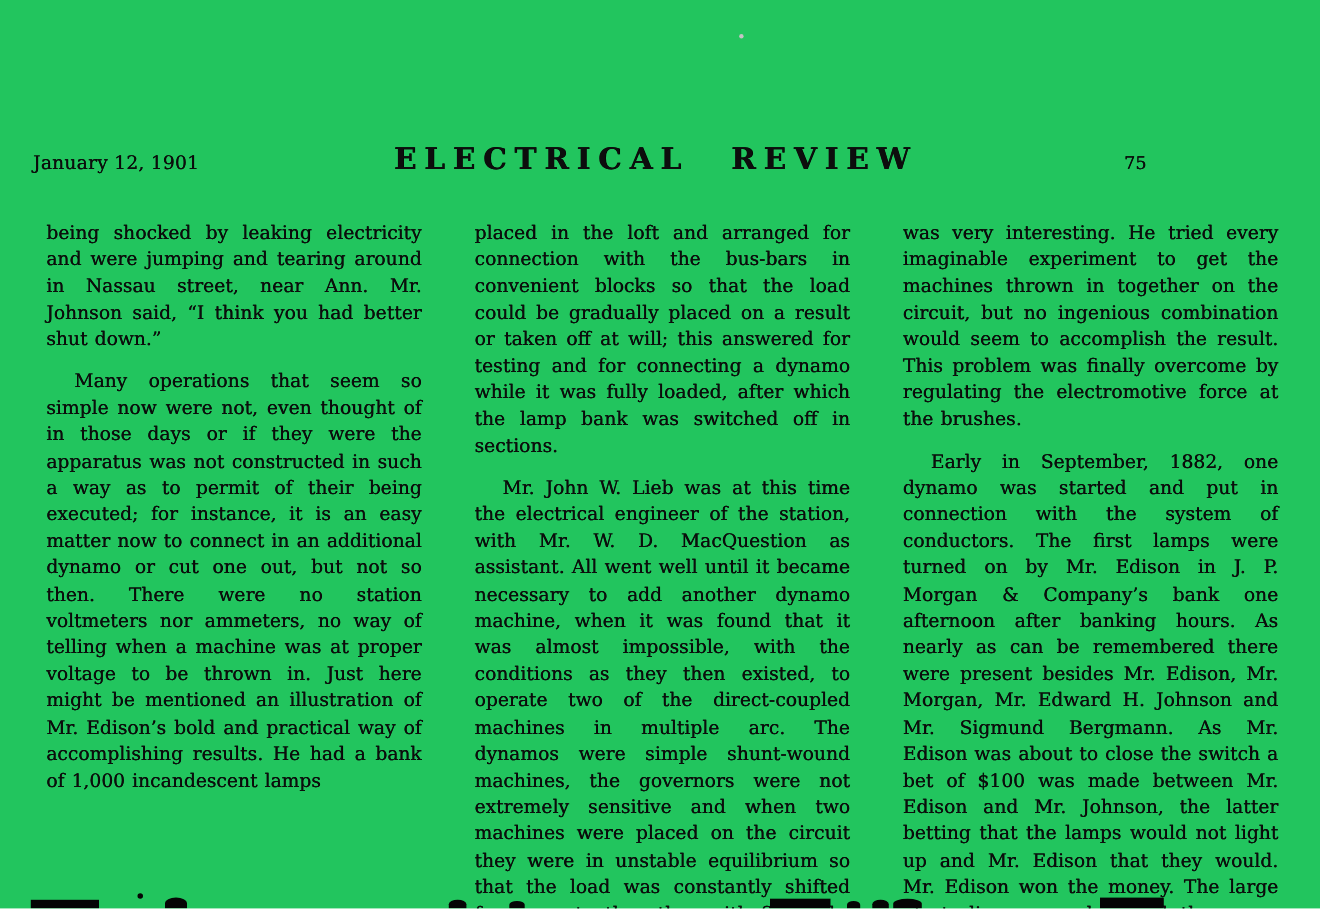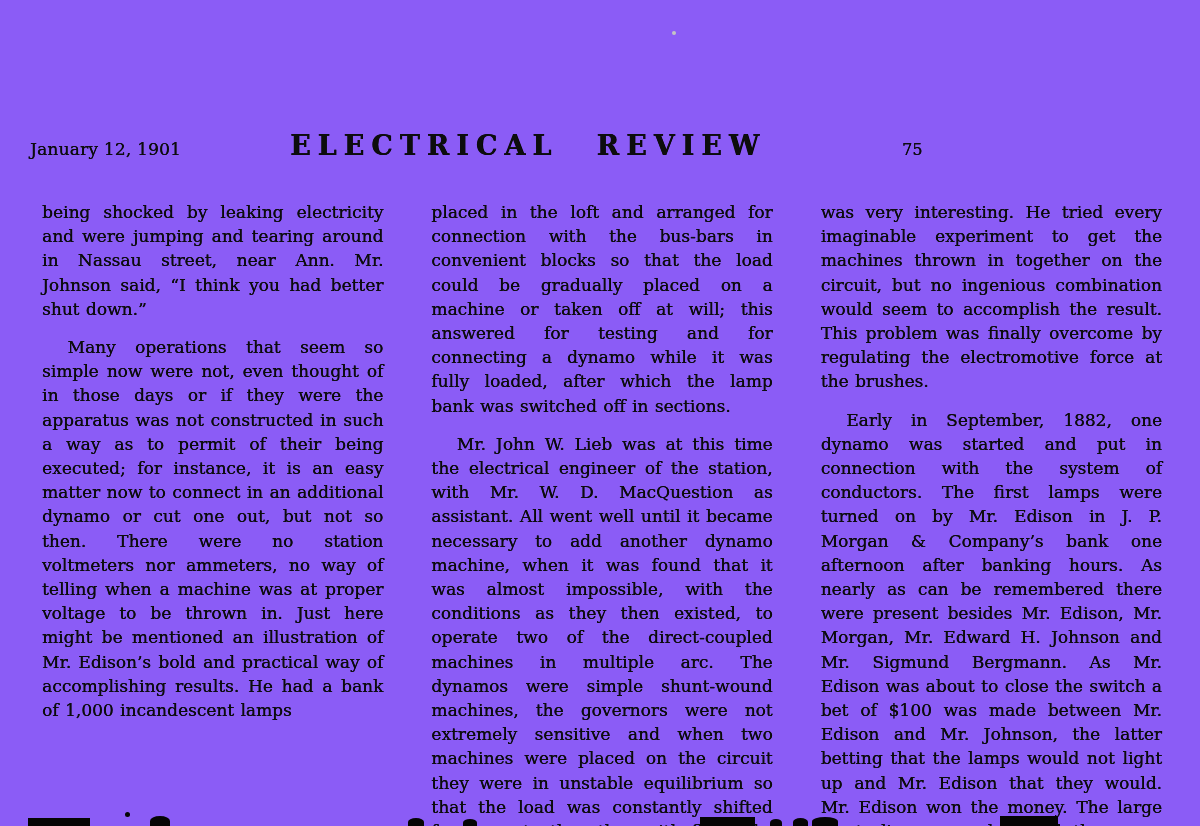--- a/index.html
+++ b/index.html
@@ -1,20 +1,20 @@
 <!DOCTYPE html>
 <html><head>
 <meta charset="utf-8">
 <style>
   html, body { margin: 0; padding: 0; background: #ffffff; }
   .page {
     position: relative;
     width: 1200px;
     height: 826px;
-    background: #8b5cf6;
+    background: #22c55e;
     overflow: hidden;
     font-family: "DejaVu Serif", "Liberation Serif", serif;
     color: #0d0d0d;
   }
   
   .header {
     position: absolute;
     top: 130px;
     left: 30px;
     right: 24px;
@@ -23,30 +23,31 @@
   }
   .date {
     width: 260px;
     font-size: 17px;
     letter-spacing: 0.2px;
     white-space: nowrap;
     text-shadow: 0.2px 0 0 #000;
   }
   .masthead {
     flex: 1;
+    text-align: center;
     font-size: 27px;
     font-weight: bold;
     letter-spacing: 7px;
     word-spacing: 22px;
     white-space: nowrap;
     text-shadow: 0.4px 0 0 #000;
   }
   .pageno {
     width: 260px;
-    text-align: left;
+    text-align: center;
     font-size: 16px;
     padding-right: 14px;
     text-shadow: 0.2px 0 0 #000;
   }
   
   .columns {
     position: absolute;
     top: 186px;
     left: 28px;
     right: 24px;
@@ -90,21 +91,21 @@
     <div class="masthead">ELECTRICAL REVIEW</div>
     <div class="pageno">75</div>
   </div>
 
   <div class="columns">
     <div class="col">
       <p>being shocked by leaking electricity and were jumping and tearing around in Nassau street, near Ann.  Mr. Johnson said, “I think you had better shut down.”</p>
       <p class="indent">Many operations that seem so simple now were not, even thought of in those days or if they were the apparatus was not constructed in such a way as to permit of their being executed; for instance, it is an easy matter now to connect in an additional dynamo or cut one out, but not so then.  There were no station voltmeters nor ammeters, no way of telling when a machine was at proper voltage to be thrown in.  Just here might be mentioned an illustration of Mr. Edison’s bold and practical way of accomplishing results.  He had a bank of 1,000 incandescent lamps</p>
     </div>
     <div class="col">
-      <p>placed in the loft and arranged for connection with the bus-bars in convenient blocks so that the load could be gradually placed on a machine or taken off at will; this answered for testing and for connecting a dynamo while it was fully loaded, after which the lamp bank was switched off in sections.</p>
+      <p>placed in the loft and arranged for connection with the bus-bars in convenient blocks so that the load could be gradually placed on a result or taken off at will; this answered for testing and for connecting a dynamo while it was fully loaded, after which the lamp bank was switched off in sections.</p>
       <p class="indent">Mr. John W. Lieb was at this time the electrical engineer of the station, with Mr. W. D. MacQuestion as assistant.  All went well until it became necessary to add another dynamo machine, when it was found that it was almost impossible, with the conditions as they then existed, to operate two of the direct-coupled machines in multiple arc.  The dynamos were simple shunt-wound machines, the governors were not extremely sensitive and when two machines were placed on the circuit they were in unstable equilibrium so that the load was constantly shifted from one to the other with fireworks at the brushes.  Mr. Edison’s struggle with this problem</p>
     </div>
     <div class="col">
       <p>was very interesting.  He tried every imaginable experiment to get the machines thrown in together on the circuit, but no ingenious combination would seem to accomplish the result.  This problem was finally overcome by regulating the electromotive force at the brushes.</p>
       <p class="indent">Early in September, 1882, one dynamo was started and put in connection with the system of conductors.  The first lamps were turned on by Mr. Edison in J. P. Morgan &amp; Company’s bank one afternoon after banking hours.  As nearly as can be remembered there were present besides Mr. Edison, Mr. Morgan, Mr. Edward H. Johnson and Mr. Sigmund Bergmann.  As Mr. Edison was about to close the switch a bet of $100 was made between Mr. Edison and Mr. Johnson, the latter betting that the lamps would not light up and Mr. Edison that they would.  Mr. Edison won the money.  The large electrolier was aglow and the scene left an abiding impression.</p>
     </div>
   </div>
 
   <div>
     <div class="frag" style="left:28px;   top:818px; width:62px; height:8px;"></div>

